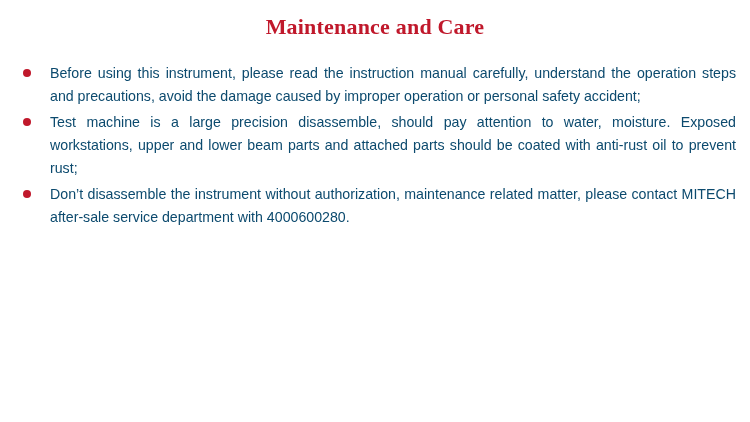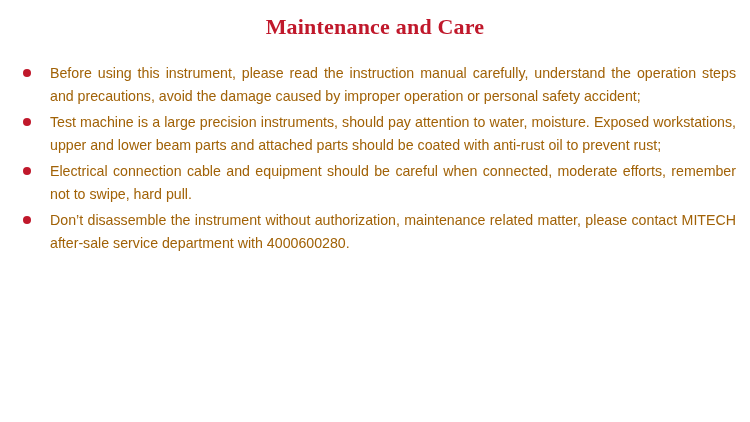--- a/index.html
+++ b/index.html
@@ -35,21 +35,21 @@
     padding: 0 14px 0 14px;
   }
   .bullet-item {
     position: relative;
     padding-left: 36px;
     margin-bottom: 3px;
     font-size: 14.2px;
     line-height: 1.62;
     text-align: justify;
     text-justify: inter-word;
-    color: #a16207;
+    color: #0c4a6e;
   }
   .bullet-item:last-child {
     margin-bottom: 12px;
   }
   .bullet-dot {
     position: absolute;
     left: 9px;
     top: 7px;
     width: 8px;
     height: 8px;
@@ -68,25 +68,21 @@
 
   <h1 class="doc-title">Maintenance and Care</h1>
 
   <ul class="bullet-list">
     <li class="bullet-item">
       <span class="bullet-dot"></span>
       <span class="bullet-text">Before using this instrument, please read the instruction manual carefully, understand the operation steps and precautions, avoid the damage caused by improper operation or personal safety accident;</span>
     </li>
     <li class="bullet-item">
       <span class="bullet-dot"></span>
-      <span class="bullet-text">Test machine is a large precision instruments, should pay attention to water, moisture. Exposed workstations, upper and lower beam parts and attached parts should be coated with anti-rust oil to prevent rust;</span>
-    </li>
-    <li class="bullet-item">
-      <span class="bullet-dot"></span>
-      <span class="bullet-text">Electrical connection cable and equipment should be careful when connected, moderate efforts, remember not to swipe, hard pull.</span>
+      <span class="bullet-text">Test machine is a large precision disassemble, should pay attention to water, moisture. Exposed workstations, upper and lower beam parts and attached parts should be coated with anti-rust oil to prevent rust;</span>
     </li>
     <li class="bullet-item">
       <span class="bullet-dot"></span>
       <span class="bullet-text">Don’t disassemble the instrument without authorization, maintenance related matter, please contact MITECH after-sale service department with 4000600280.</span>
     </li>
   </ul>
 
 </div>
 
 </body></html>

